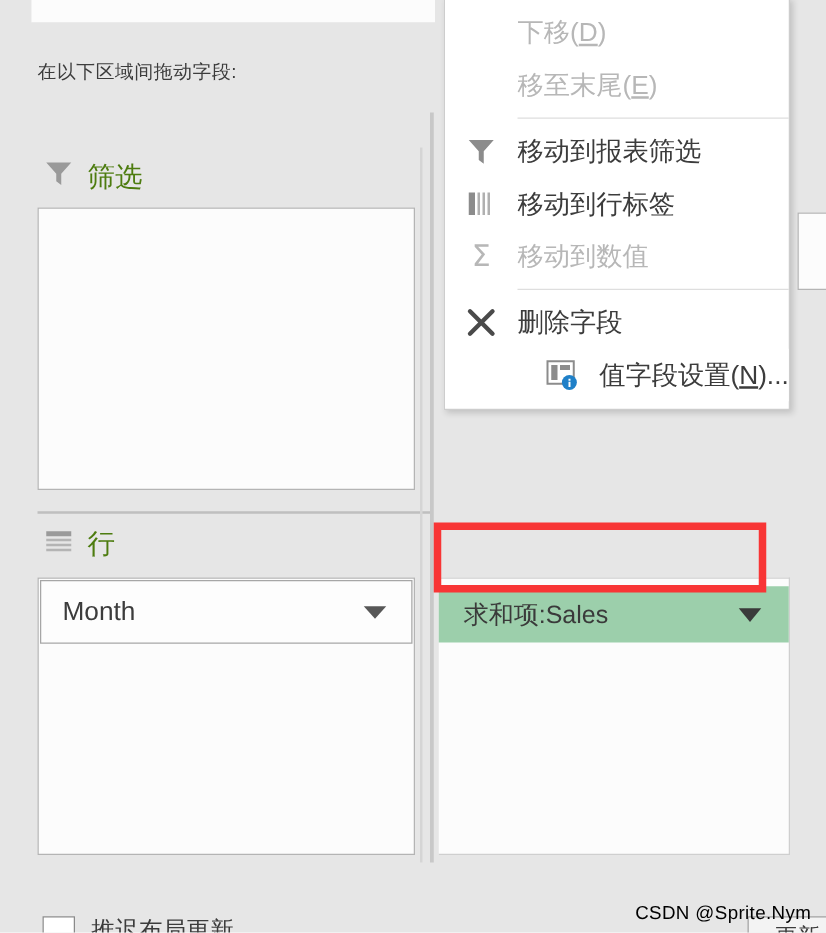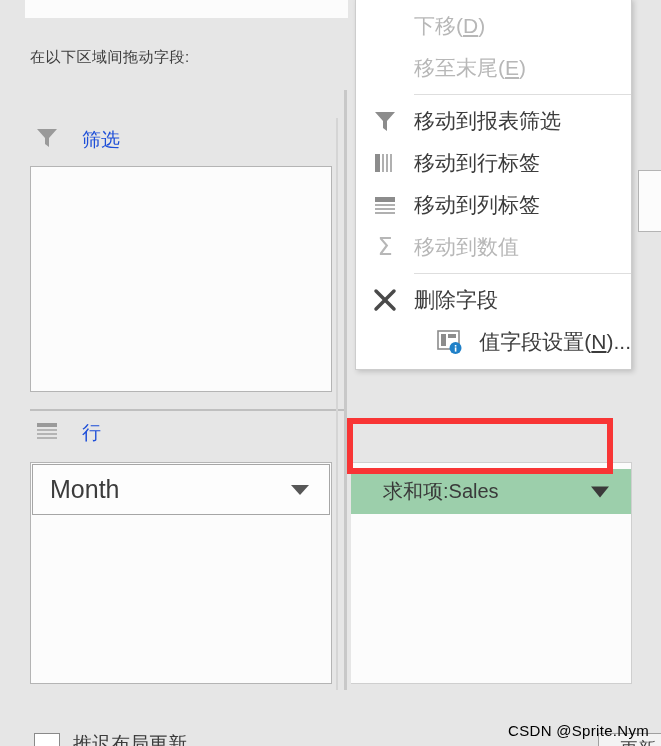--- a/index.html
+++ b/index.html
@@ -46,23 +46,23 @@
     color: #3c3c3c;
     letter-spacing: 0.5px;
     white-space: nowrap;
   }
 
   
   .zone-label {
     position: absolute;
     display: flex;
     align-items: center;
-    gap: 24px;
-    font-size: 19px;
-    color: #1d4ed8;
+    gap: 12px;
+    font-size: 22px;
+    color: #4d7c0f;
     white-space: nowrap;
   }
   .zone-label.filters { left: 36px; top: 127px; }
   .zone-label.rows    { left: 36px; top: 420px; }
 
   
   .zone-box {
     position: absolute;
     background: #fcfcfc;
     border: 1px solid #b4b4b4;
@@ -94,21 +94,21 @@
     background: #d5d5d5;
   }
 
   
   .field-pill {
     position: absolute;
     display: flex;
     align-items: center;
     background: #fdfdfd;
     border: 1px solid #a6a6a6;
-    font-size: 25px;
+    font-size: 21px;
     color: #3c3c3c;
   }
   .field-pill.month {
     left: 32px; top: 464px; width: 298px; height: 51px;
     padding-left: 17px;
   }
   .field-pill .pill-caret {
     position: absolute;
     right: 20px; top: 50%;
     transform: translateY(-50%);
@@ -118,21 +118,21 @@
     border-top: 10px solid #575757;
   }
 
   
   .value-pill {
     position: absolute;
     left: 351px; top: 469px; width: 280px; height: 45px;
     background: #9ccfab;
     display: flex;
     align-items: center;
-    padding-left: 32px;
+    padding-left: 20px;
     font-size: 20px;
     color: #3a3a3a;
     white-space: nowrap;
   }
   .value-pill .pill-caret {
     position: absolute;
     right: 22px; top: 50%;
     transform: translateY(-50%);
     width: 0; height: 0;
     border-left: 9px solid transparent;
@@ -333,31 +333,20 @@
         <svg width="24" height="22" viewBox="0 0 24 22">
           <rect x="2" y="2" width="5" height="18" fill="#8c8c8c"></rect>
           <rect x="9" y="2" width="2" height="18" fill="#b0b0b0"></rect>
           <rect x="13" y="2" width="2" height="18" fill="#b0b0b0"></rect>
           <rect x="17" y="2" width="2" height="18" fill="#b0b0b0"></rect>
         </svg>
       </span>
       <span class="ctx-label">移动到行标签</span>
     </div>
 
-    <div class="ctx-item">
-      <span class="ctx-icon">
-        <svg width="24" height="22" viewBox="0 0 24 22">
-          <rect x="2" y="3" width="20" height="5" fill="#8c8c8c"></rect>
-          <rect x="2" y="10" width="20" height="2" fill="#b0b0b0"></rect>
-          <rect x="2" y="14" width="20" height="2" fill="#b0b0b0"></rect>
-          <rect x="2" y="18" width="20" height="2" fill="#b0b0b0"></rect>
-        </svg>
-      </span>
-      <span class="ctx-label">移动到列标签</span>
-    </div>
 
     <div class="ctx-item disabled">
       <span class="ctx-icon">
         <span class="ico-sigma">Σ</span>
       </span>
       <span class="ctx-label">移动到数值</span>
     </div>
 
     <div class="ctx-sep"></div>
 

